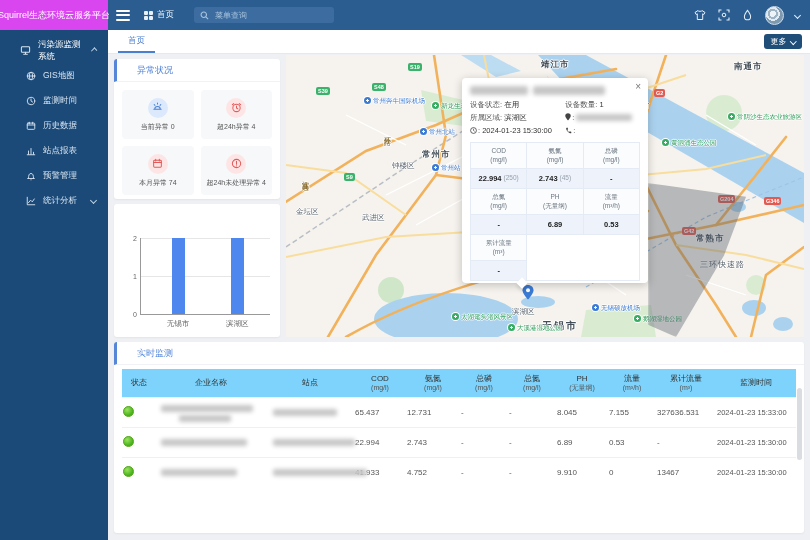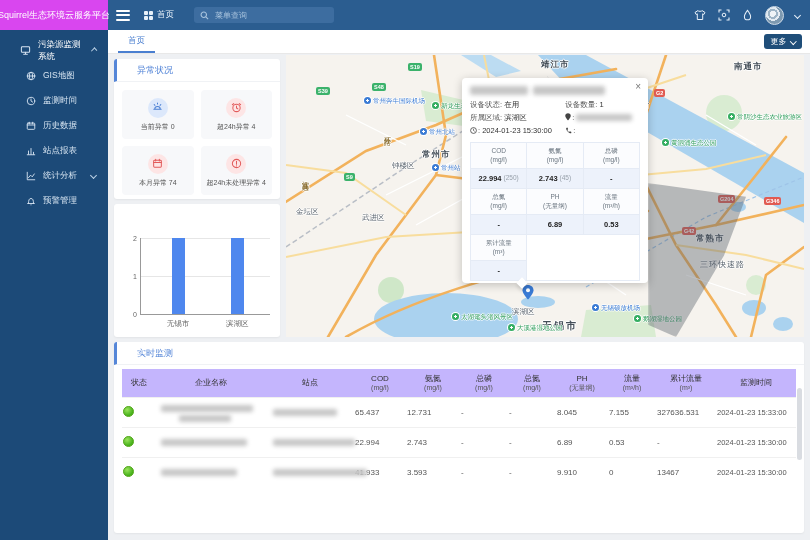--- a/index.html
+++ b/index.html
@@ -91,21 +91,21 @@
      border-top:1px solid #e5ebf5;border-left:1px solid #e5ebf5;font-size:6.5px;color:#6b7680;text-align:center;}
   .ptable>div{border-right:1px solid #e5ebf5;border-bottom:1px solid #e5ebf5;display:flex;flex-direction:column;align-items:center;justify-content:center;line-height:1.25;}
   .ph{background:#fbfcfe;}
   .pv{background:#edf2fb;font-size:7.5px;color:#222;font-weight:bold;flex-direction:row !important;gap:2px;}
   .pv .paren{font-weight:normal;color:#98a1ab;font-size:6.5px;}
   .pmerge{grid-column:2/4;grid-row:5/7;background:#fff;}
 
   
   #panel-table{left:114px;top:342px;width:690px;height:191px;}
   #rt{width:674px;margin:4px 8px 0 8px;border-collapse:collapse;table-layout:fixed;}
-  #rt th{background:#c4b5fd;font-weight:normal;font-size:8px;color:#333;height:26px;line-height:1.25;}
+  #rt th{background:#7dd3fc;font-weight:normal;font-size:8px;color:#333;height:26px;line-height:1.25;}
   #rt th .unit{display:block;font-size:7px;color:#555;}
   #rt td{font-size:8px;color:#555;text-align:left;height:27px;border-top:1px solid #f0f0f0;}
   #rt td.left{text-align:left;}
   .dot{display:inline-block;width:9px;height:9px;border-radius:50%;background:radial-gradient(circle at 35% 30%,#9ae45d,#46b01a 70%);border:1px solid #57a81f;}
   .blur-bar{background:#c6c6c6;border-radius:2px;height:7px;filter:blur(2px);}
   .scrollbar{position:absolute;right:2px;top:46px;width:5px;height:72px;border-radius:3px;background:#d9dce1;cursor:pointer;}
 </style>
 </head>
 <body>
 
@@ -199,34 +199,34 @@
     <span class="sic">
         <svg width="10" height="10" viewBox="0 0 12 12">
           <path d="M1.5 10.5h9M3 10V6M6 10V3M9 10V7.5"></path>
         </svg>
       </span>
     <span>站点报表</span>
   </div>
   <div class="sitem sub">
     <span class="sic">
         <svg width="10" height="10" viewBox="0 0 12 12">
+          <path d="M3 9c0-4 .7-6 3-6s3 2 3 6M2 9h8M6 10.5v.2"></path>
+        </svg>
+      </span>
+    <span>预警管理</span>
+  </div>
+  <div class="sitem sub">
+    <span class="sic">
+        <svg width="10" height="10" viewBox="0 0 12 12">
           <path d="M1.5 1.5v9h9"></path>
           <path d="M3 8l2.5-3 2 2L10 3.5"></path>
         </svg>
       </span>
     <span>统计分析</span>
     <span class="chev"></span>
-  </div>
-  <div class="sitem sub">
-    <span class="sic">
-        <svg width="10" height="10" viewBox="0 0 12 12">
-          <path d="M3 9c0-4 .7-6 3-6s3 2 3 6M2 9h8M6 10.5v.2"></path>
-        </svg>
-      </span>
-    <span>预警管理</span>
   </div>
 </div>
 
 <div id="tabbar">
   <div class="tab">首页</div>
   <button id="morebtn">
     <span>更多</span>
       <span class="chev"></span>
   </button>
 </div>
@@ -562,21 +562,21 @@
       </tr>
       <tr>
         <td><span class="dot"></span></td>
         <td class="left">
             <div class="blur-bar" style="width:76px;margin-left:4px;"></div>
           </td>
         <td class="left">
             <div class="blur-bar" style="width:94px;margin-left:6px;"></div>
           </td>
         <td>41.933</td>
-        <td>3.593</td>
+        <td>4.752</td>
         <td>-</td>
         <td>-</td>
         <td>9.910</td>
         <td>0</td>
         <td>13467</td>
         <td style="font-size:7.5px;">2024-01-23 15:30:00</td>
       </tr>
     </tbody>
   </table>
   <div class="scrollbar"></div>

